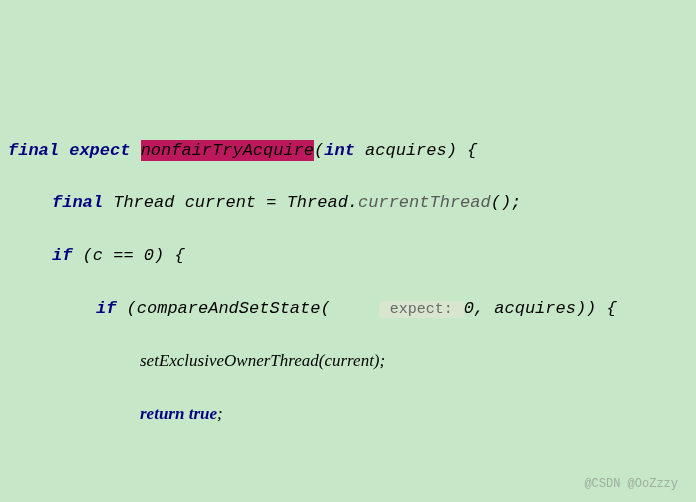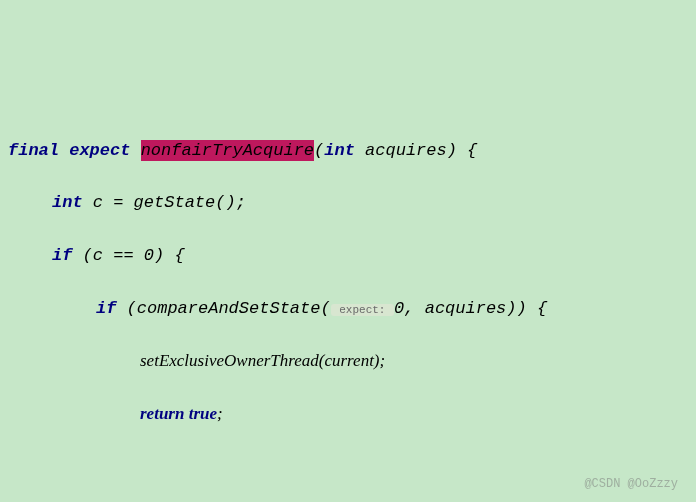--- a/index.html
+++ b/index.html
@@ -30,21 +30,22 @@
     }
     .static-call {
       color: #5a5a5a;
     }
     .hint {
       background: #d8e6d0;
       border-radius: 3px;
       color: #6a6a6a;
       padding: 0 2px;
       font-style: normal;
-      font-size: 11px;
+      font-size: 15px;
+      margin-left: 48px;
     }
     .i1 { padding-left: 44px; }
     .i2 { padding-left: 88px; }
     .i3 { padding-left: 132px; font-family: Liberation Serif, serif; }
     .watermark {
       position: fixed;
       right: 18px;
       bottom: 8px;
       font-style: normal;
       font-size: 12px;
@@ -54,21 +55,21 @@
     }
     .line { display: block; }
   </style>
 </head>
 <body>
 
 
 
 <div>
 <span class="line"><span class="kw">final</span> <span class="kw">expect</span> <span class="method-decl">nonfairTryAcquire</span>(<span class="kw">int</span><span> acquires) {</span></span>
-<span class="line i1"><span class="kw">int</span><span> c = getState();</span></span>
+<span class="line i1"><span class="kw">final</span><span> Thread current = Thread.</span><span class="static-call">currentThread</span><span>();</span></span>
 <span class="line i1"><span class="kw">if</span><span> (c == </span><span>0</span><span>) {</span></span>
 <span class="line i2"><span class="kw">if</span><span> (compareAndSetState(</span><span class="hint"> expect: </span><span>0</span><span>, acquires)) {</span></span>
 <span class="line i3"><span>setExclusiveOwnerThread(current);</span></span>
 <span class="line i3"><span class="kw">return</span> <span class="kw">true</span><span>;</span></span>
 
 
 
 
 
 

